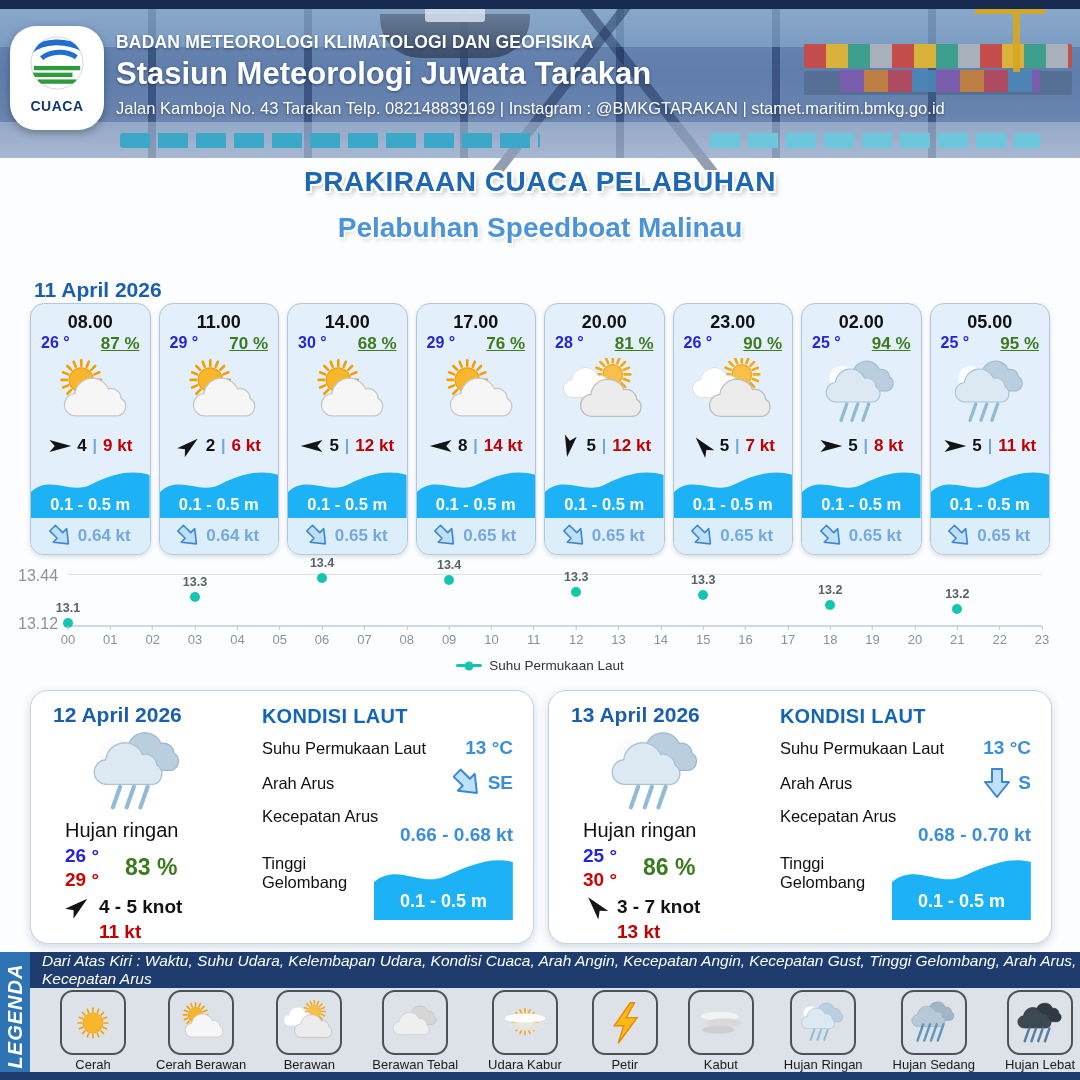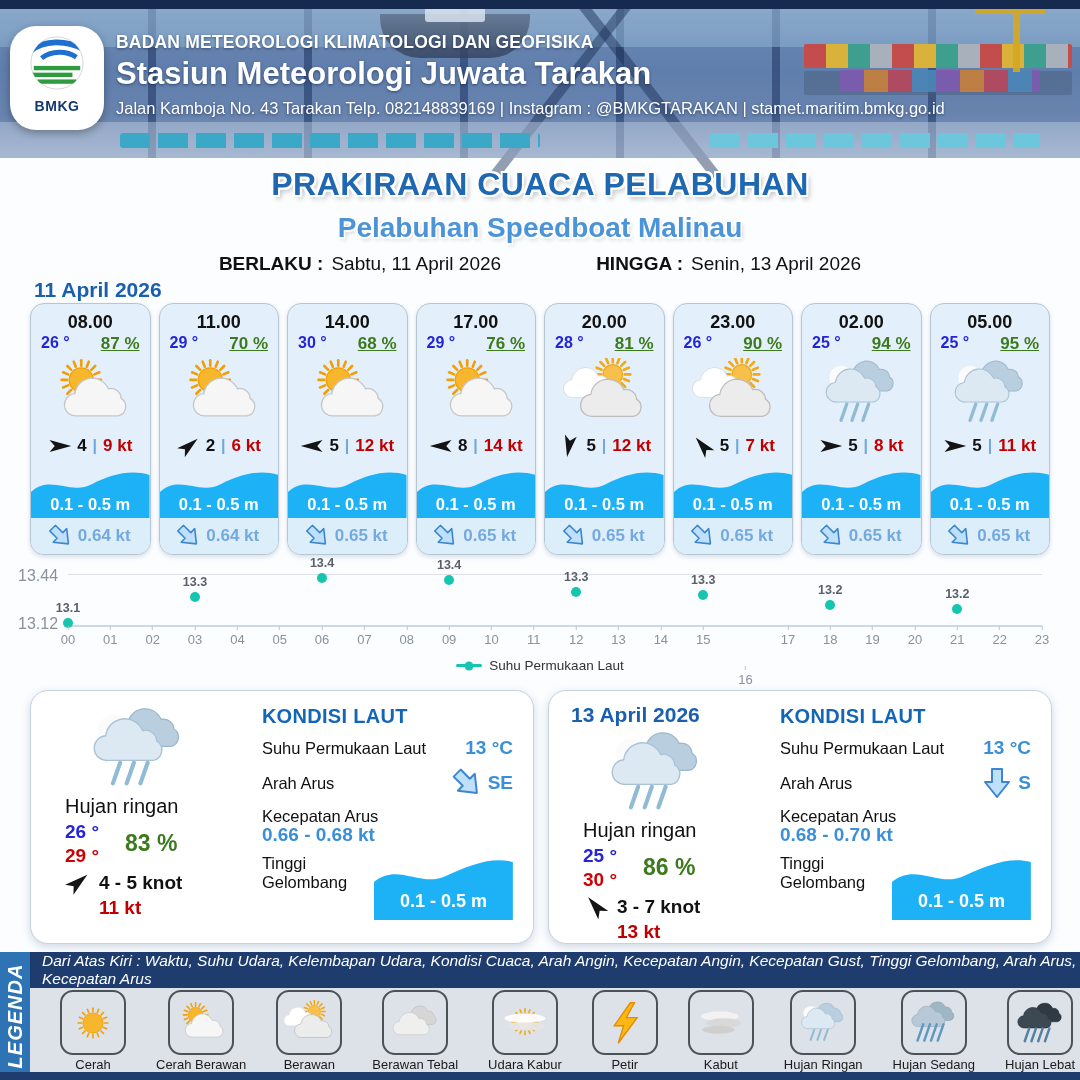--- a/index.html
+++ b/index.html
@@ -36,21 +36,21 @@
   .logo svg{margin-top:8px;width:58px;height:58px;}
   .logo-caption{font-size:14px;font-weight:bold;color:#13386f;letter-spacing:.5px;margin-top:2px;}
 
   .head-text{position:absolute;left:116px;top:32px;color:#fff;text-shadow:0 1px 3px rgba(10,25,60,.55);}
   .head-org{font-size:17.5px;font-weight:bold;letter-spacing:.2px;}
   .head-station{font-size:31px;font-weight:bold;margin-top:3px;}
   .head-addr{font-size:16.5px;margin-top:7px;}
 
   
   .main-title{position:absolute;left:0;top:166px;width:100%;text-align:center;
-    font-size:32px;font-weight:800;letter-spacing:.5px;color:#1e67b2;
+    font-size:28px;font-weight:800;letter-spacing:.5px;color:#1e67b2;
     text-shadow:-2px -2px 0 #fff,2px -2px 0 #fff,-2px 2px 0 #fff,2px 2px 0 #fff,3px 4px 5px rgba(0,0,0,.25);}
   .sub-title{position:absolute;left:0;top:212px;width:100%;text-align:center;
     font-size:28px;font-weight:800;color:#4b94d8;
     text-shadow:-1.5px -1.5px 0 #fff,1.5px -1.5px 0 #fff,-1.5px 1.5px 0 #fff,1.5px 1.5px 0 #fff,2px 3px 4px rgba(0,0,0,.18);}
   .validity{position:absolute;left:0;top:253px;width:100%;display:flex;justify-content:center;gap:95px;
     font-size:19px;color:#111;}
   .validity b{font-weight:bold;margin-right:8px;}
   .day-label{position:absolute;left:34px;top:278px;font-size:21px;font-weight:bold;color:#1a5fae;}
 
   
@@ -116,21 +116,21 @@
   .sum-windtxt{font-size:19px;font-weight:bold;color:#111;}
   .sum-gust{font-size:19px;font-weight:bold;color:#c00000;padding-left:46px;margin-top:3px;}
   .sea{width:56%;padding:14px 20px 0 10px;box-sizing:border-box;}
   .sea-title{font-size:20px;font-weight:bold;color:#1266b5;letter-spacing:.3px;}
   .sea-row{display:flex;justify-content:space-between;align-items:center;margin-top:9px;}
   .sea-lab{font-size:16.5px;color:#111;}
   .sea-val{font-size:19px;font-weight:bold;color:#3a8fd8;}
   .sea-dir{display:flex;align-items:center;gap:8px;}
   .sea-arrow{display:inline-flex;width:26px;height:30px;}
   .sea-arrow svg{width:26px;height:30px;}
-  .sea-speed{text-align:left;font-size:19px;font-weight:bold;color:#3a8fd8;margin-top:-2px;}
+  .sea-speed{text-align:right;font-size:19px;font-weight:bold;color:#3a8fd8;margin-top:-2px;}
   .sea-waverow{display:flex;justify-content:space-between;align-items:flex-start;margin-top:8px;}
   .sea-wavebox{position:relative;width:166px;height:72px;margin-top:-6px;}
   .sea-wavebox svg{position:absolute;inset:0;width:100%;height:100%;}
   .sea-wavetxt{position:absolute;left:0;bottom:8px;width:100%;text-align:center;font-size:18px;font-weight:bold;color:#fff;}
 
   
   .footer{position:absolute;left:0;top:952px;width:1080px;height:128px;background:#dde2e9;}
   .leg-side{position:absolute;left:0;top:0;width:30px;height:128px;background:#2e74b5;overflow:hidden;}
   .leg-side span{position:absolute;left:50%;top:50%;transform:translate(-50%,-50%) rotate(-90deg);
     font-size:20px;font-weight:bold;font-style:italic;color:#fff;letter-spacing:1px;white-space:nowrap;}
@@ -174,40 +174,32 @@
         </defs>
       <circle cx="30" cy="30" r="27" fill="#ffffff" stroke="#d5d5d5" stroke-width="1"></circle>
       <g clip-path="url(#emb)">
         <path d="M2,18 C 16,6 40,6 58,16" stroke="#1f6fd0" stroke-width="6" fill="none"></path>
         <path d="M14,25 C 24,17 40,17 50,24" stroke="#1f6fd0" stroke-width="5" fill="none"></path>
         <rect x="6" y="33" width="48" height="4.5" fill="#2e9b3e"></rect>
         <rect x="2" y="40" width="44" height="4.5" fill="#2e9b3e"></rect>
         <rect x="10" y="47" width="40" height="4.5" fill="#2e9b3e"></rect>
       </g>
     </svg>
-    <div class="logo-caption">BMKG</div>
+    <div class="logo-caption">CUACA</div>
   </div>
 
   <div class="head-text">
     <div class="head-org">BADAN METEOROLOGI KLIMATOLOGI DAN GEOFISIKA</div>
     <div class="head-station">Stasiun Meteorologi Juwata Tarakan</div>
     <div class="head-addr">Jalan Kamboja No. 43 Tarakan  Telp. 082148839169 | Instagram : @BMKGTARAKAN | stamet.maritim.bmkg.go.id</div>
   </div>
 
   <div class="main-title">PRAKIRAAN CUACA PELABUHAN</div>
   <div class="sub-title">Pelabuhan Speedboat Malinau</div>
 
-  <div class="validity">
-    <span>
-      <b>BERLAKU :</b><span>Sabtu, 11 April 2026</span>
-    </span>
-    <span>
-      <b>HINGGA :</b><span>Senin, 13 April 2026</span>
-    </span>
-  </div>
 
   <div class="day-label">11 April 2026</div>
 
   <div class="cards" id="cards">
       <div class="fcard">
       <div class="fc-time">08.00</div>
       <div class="fc-th">
         <span class="fc-temp">26 °</span>
         <span class="fc-hum">87 %</span>
       </div>
@@ -640,37 +632,38 @@
         <div class="xtick" style="left: 26.087%;"><i></i>06</div>
         <div class="xtick" style="left: 30.4348%;"><i></i>07</div>
         <div class="xtick" style="left: 34.7826%;"><i></i>08</div>
         <div class="xtick" style="left: 39.1304%;"><i></i>09</div>
         <div class="xtick" style="left: 43.4783%;"><i></i>10</div>
         <div class="xtick" style="left: 47.8261%;"><i></i>11</div>
         <div class="xtick" style="left: 52.1739%;"><i></i>12</div>
         <div class="xtick" style="left: 56.5217%;"><i></i>13</div>
         <div class="xtick" style="left: 60.8696%;"><i></i>14</div>
         <div class="xtick" style="left: 65.2174%;"><i></i>15</div>
-        <div class="xtick" style="left: 69.5652%; margin-top: 40px;"><i></i>16</div>
+        <div class="xtick" style="left: 69.5652%;"><i></i>16</div>
         <div class="xtick" style="left: 73.913%;"><i></i>17</div>
         <div class="xtick" style="left: 78.2609%;"><i></i>18</div>
         <div class="xtick" style="left: 82.6087%;"><i></i>19</div>
         <div class="xtick" style="left: 86.9565%;"><i></i>20</div>
         <div class="xtick" style="left: 91.3043%;"><i></i>21</div>
         <div class="xtick" style="left: 95.6522%;"><i></i>22</div>
         <div class="xtick" style="left: 100%;"><i></i>23</div>
       </div>
     <div class="chart-legend">
       <span class="cl-mark"></span>
       <span class="cl-text">Suhu Permukaan Laut</span>
     </div>
   </div>
 
   <div class="summary left">
     <div class="sum-day">
+      <div class="sum-date">12 April 2026</div>
       <div class="sum-icon">
           <svg viewBox="0 0 80 64">
             <path d="M20,52 a14,14 0 0 1 -2,-28 a22,22 0 0 1 42,-6 a13,13 0 0 1 16,12 a12,12 0 0 1 -4,22 z" transform="translate(22,0) scale(0.58)" fill="#b9cfe0" stroke="#9db8cc" stroke-width="1.6"></path>
             <circle cx="22" cy="18" r="11" fill="#fbfbfb"></circle>
             <path d="M20,52 a14,14 0 0 1 -2,-28 a22,22 0 0 1 42,-6 a13,13 0 0 1 16,12 a12,12 0 0 1 -4,22 z" transform="translate(5,7) scale(0.64)" fill="#dde9f2" stroke="#a9c3d6" stroke-width="1.6"></path>
             <line x1="27" y1="42" x2="21.75" y2="57" stroke="#8fbcd4" stroke-width="3" stroke-linecap="round"></line>
             <line x1="37" y1="42" x2="31.75" y2="57" stroke="#8fbcd4" stroke-width="3" stroke-linecap="round"></line>
             <line x1="47" y1="42" x2="41.75" y2="57" stroke="#8fbcd4" stroke-width="3" stroke-linecap="round"></line>
           </svg>
         </div>

